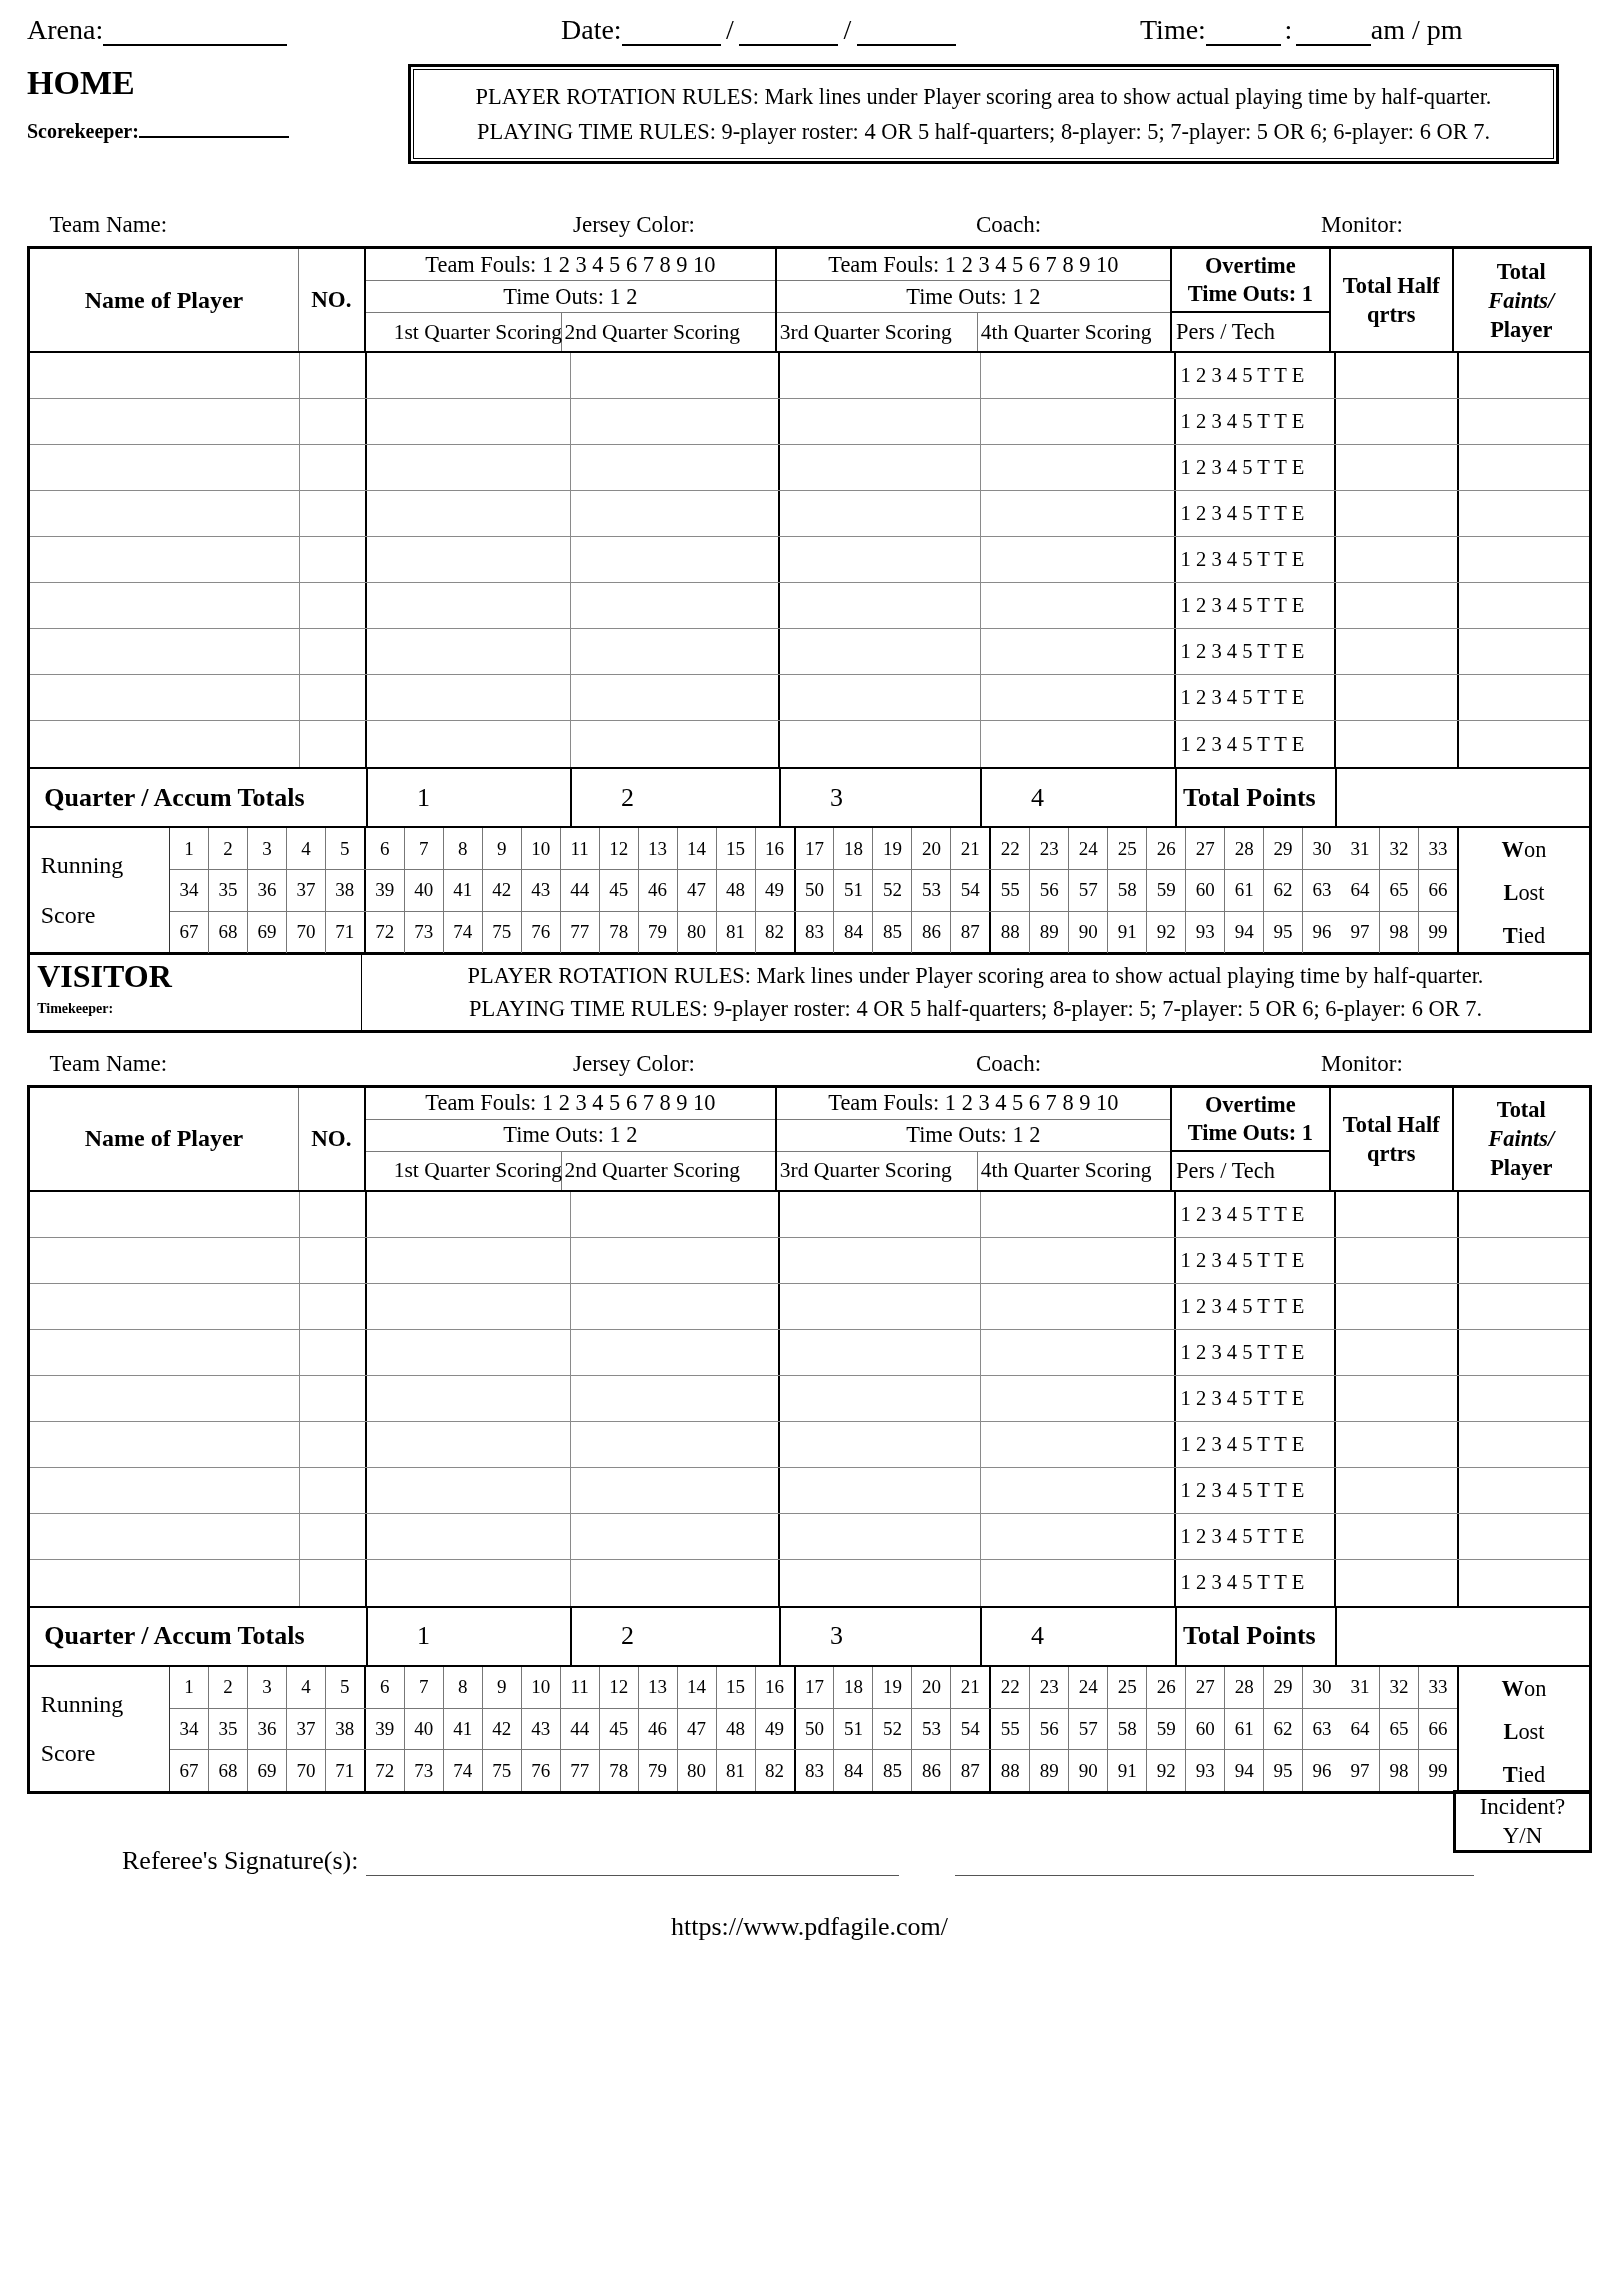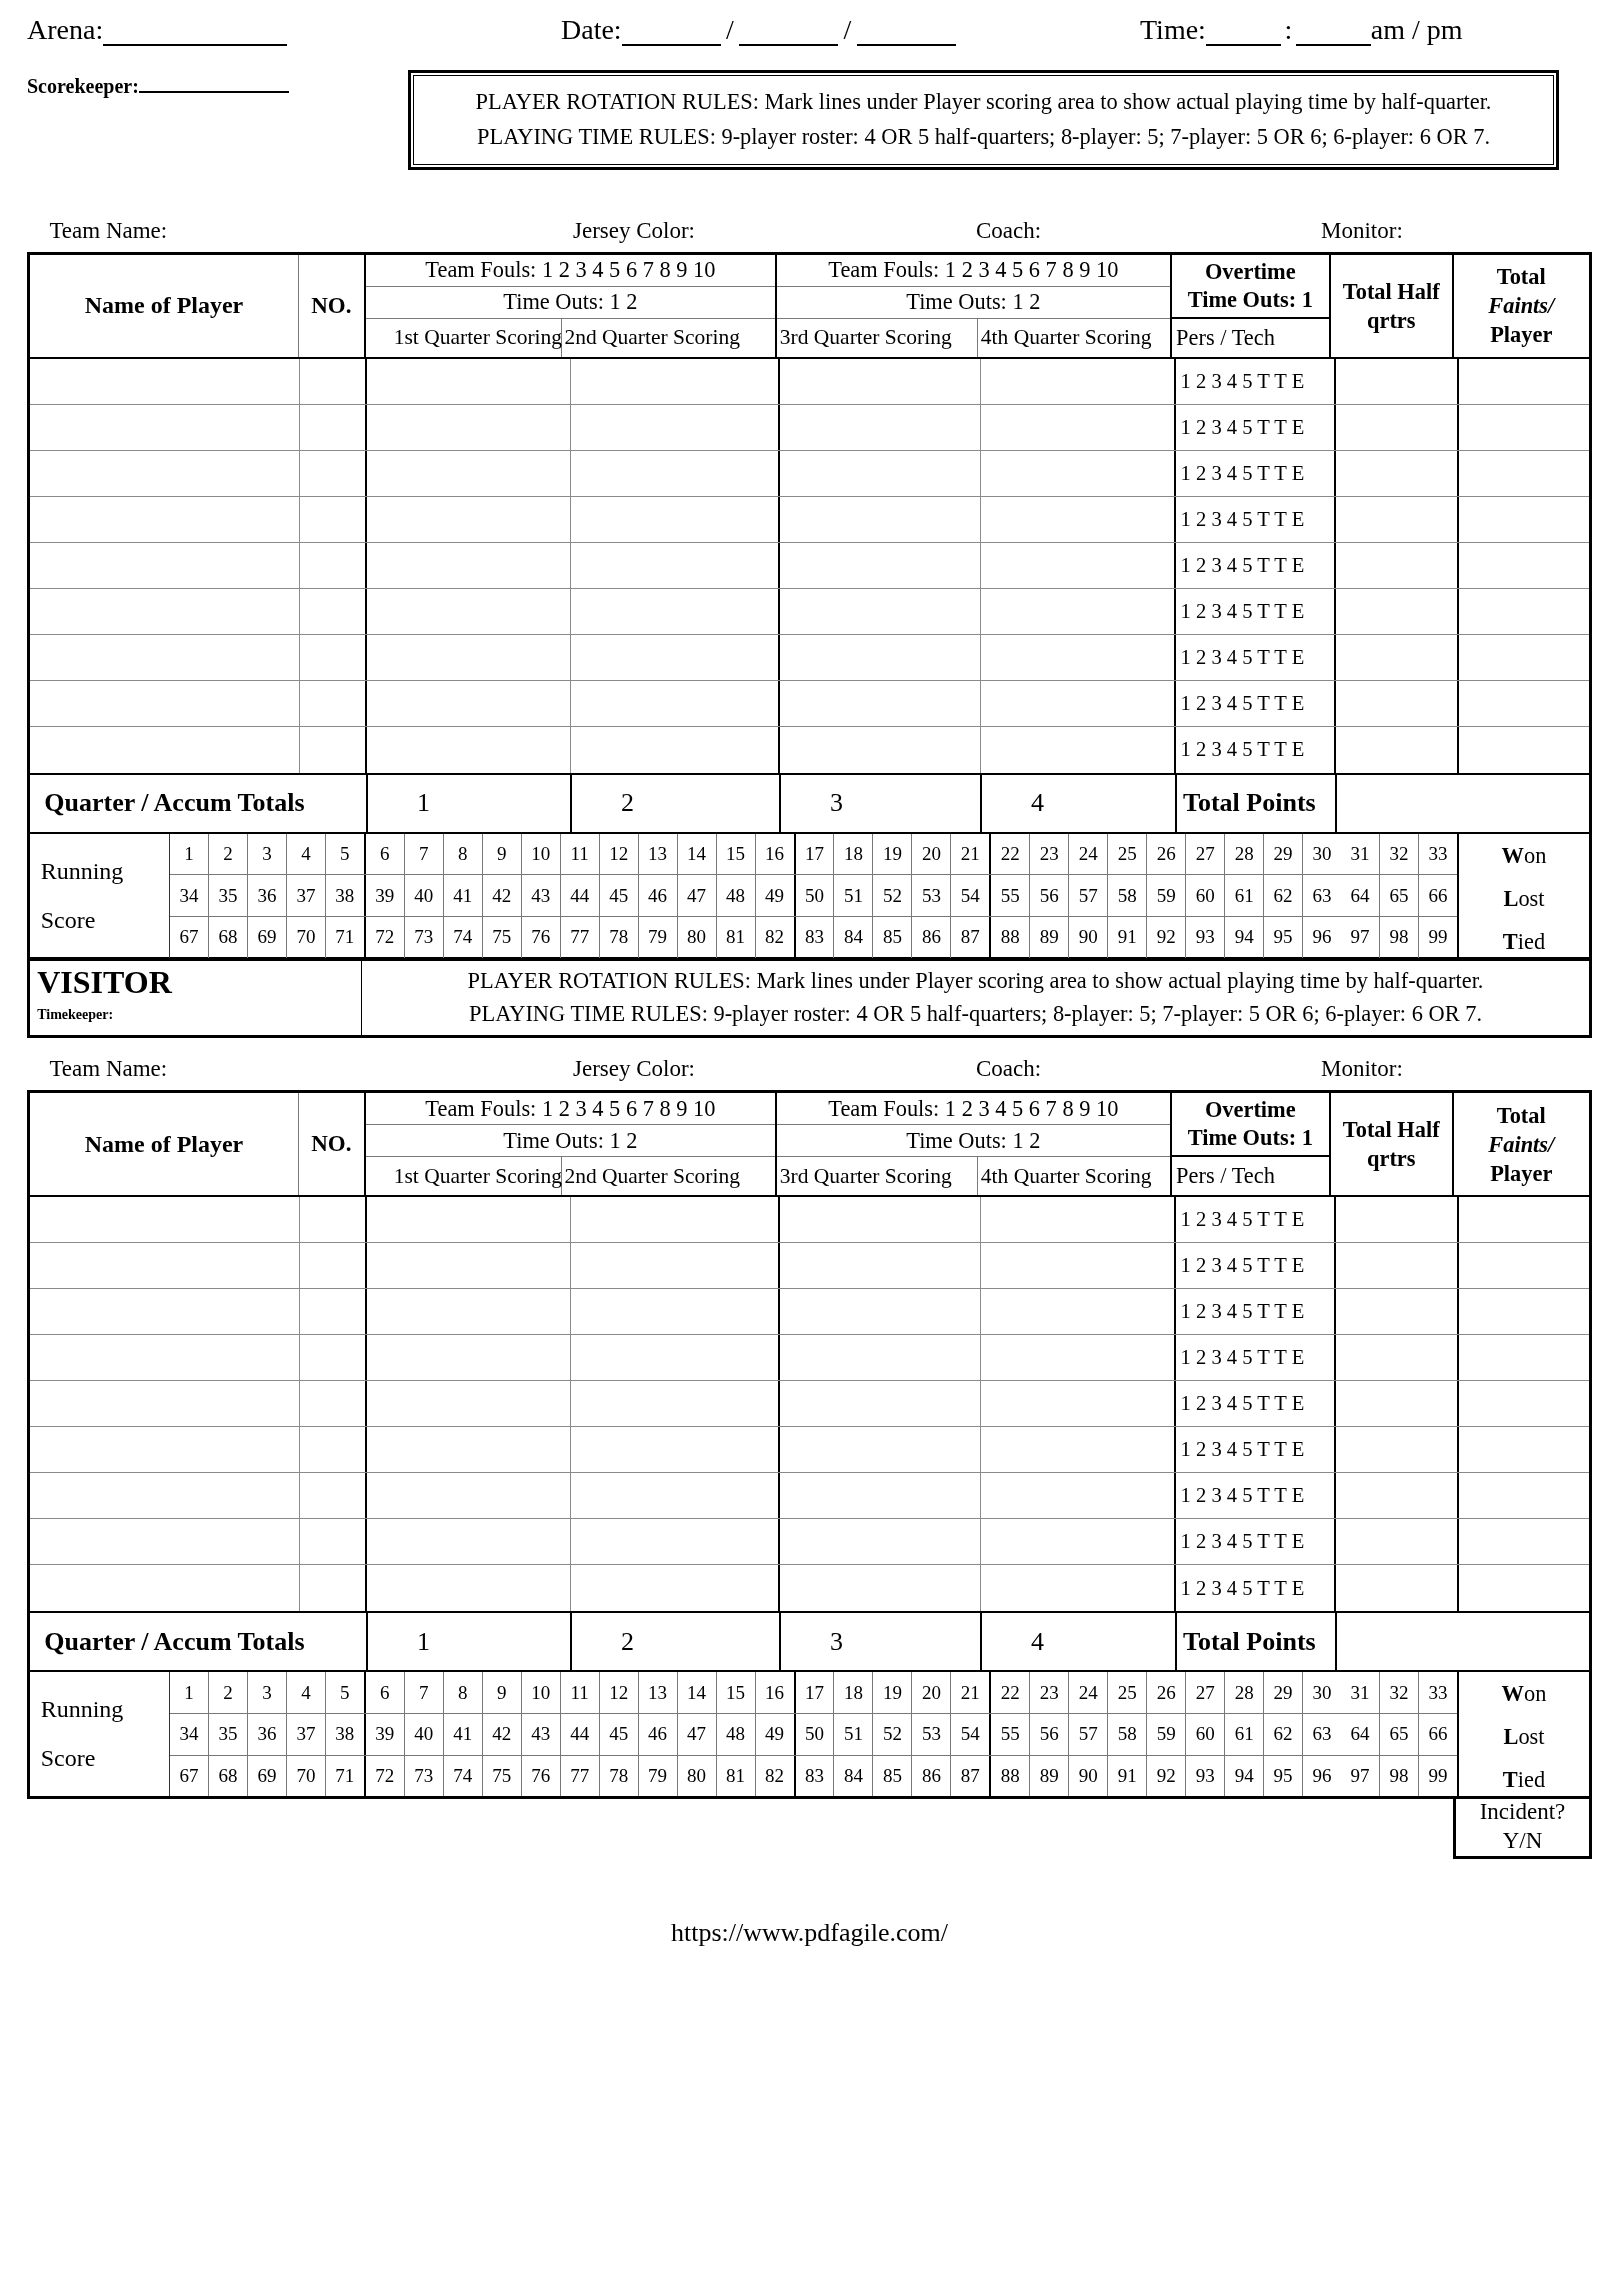--- a/index.html
+++ b/index.html
@@ -124,20 +124,21 @@
     </div>
     <div class="date-grp">
       <span>Date:</span><span class="uline u-date"></span><span class="slash">/</span><span class="uline u-date"></span><span class="slash">/</span><span class="uline u-date"></span>
     </div>
     <div class="time-grp">
       <span>Time:</span><span class="uline u-time"></span><span class="colon">:</span><span class="uline u-time"></span><span>am / pm</span>
     </div>
   </div>
 
   <div class="homeblock">
+    <div class="big-team">HOME</div>
     <div class="official">
       <span>Scorekeeper:</span><span class="u-official"></span>
     </div>
     <div class="rulesbox">
       <div>PLAYER ROTATION RULES: Mark lines under Player scoring area to show actual playing time by half-quarter.</div>
       <div>PLAYING TIME RULES: 9-player roster:  4 OR 5 half-quarters;  8-player: 5;  7-player: 5 OR 6;  6-player: 6 OR 7.</div>
     </div>
   </div>
 
   <div class="teamrow">
@@ -701,18 +702,21 @@
           </div>
     </div>
   </div>
 </div>
 
   <div class="bottomrow">
     <div class="incident">
       <div>Incident?</div>
       <div>Y/N</div>
     </div>
+    <div class="refrow">
+      <span>Referee's Signature(s):</span><span class="sig-line sig-1"></span><span class="sig-line sig-2"></span>
+    </div>
   </div>
 
   <div class="site-url">https://www.pdfagile.com/</div>
 
 </div>
 
 
 </body></html>

